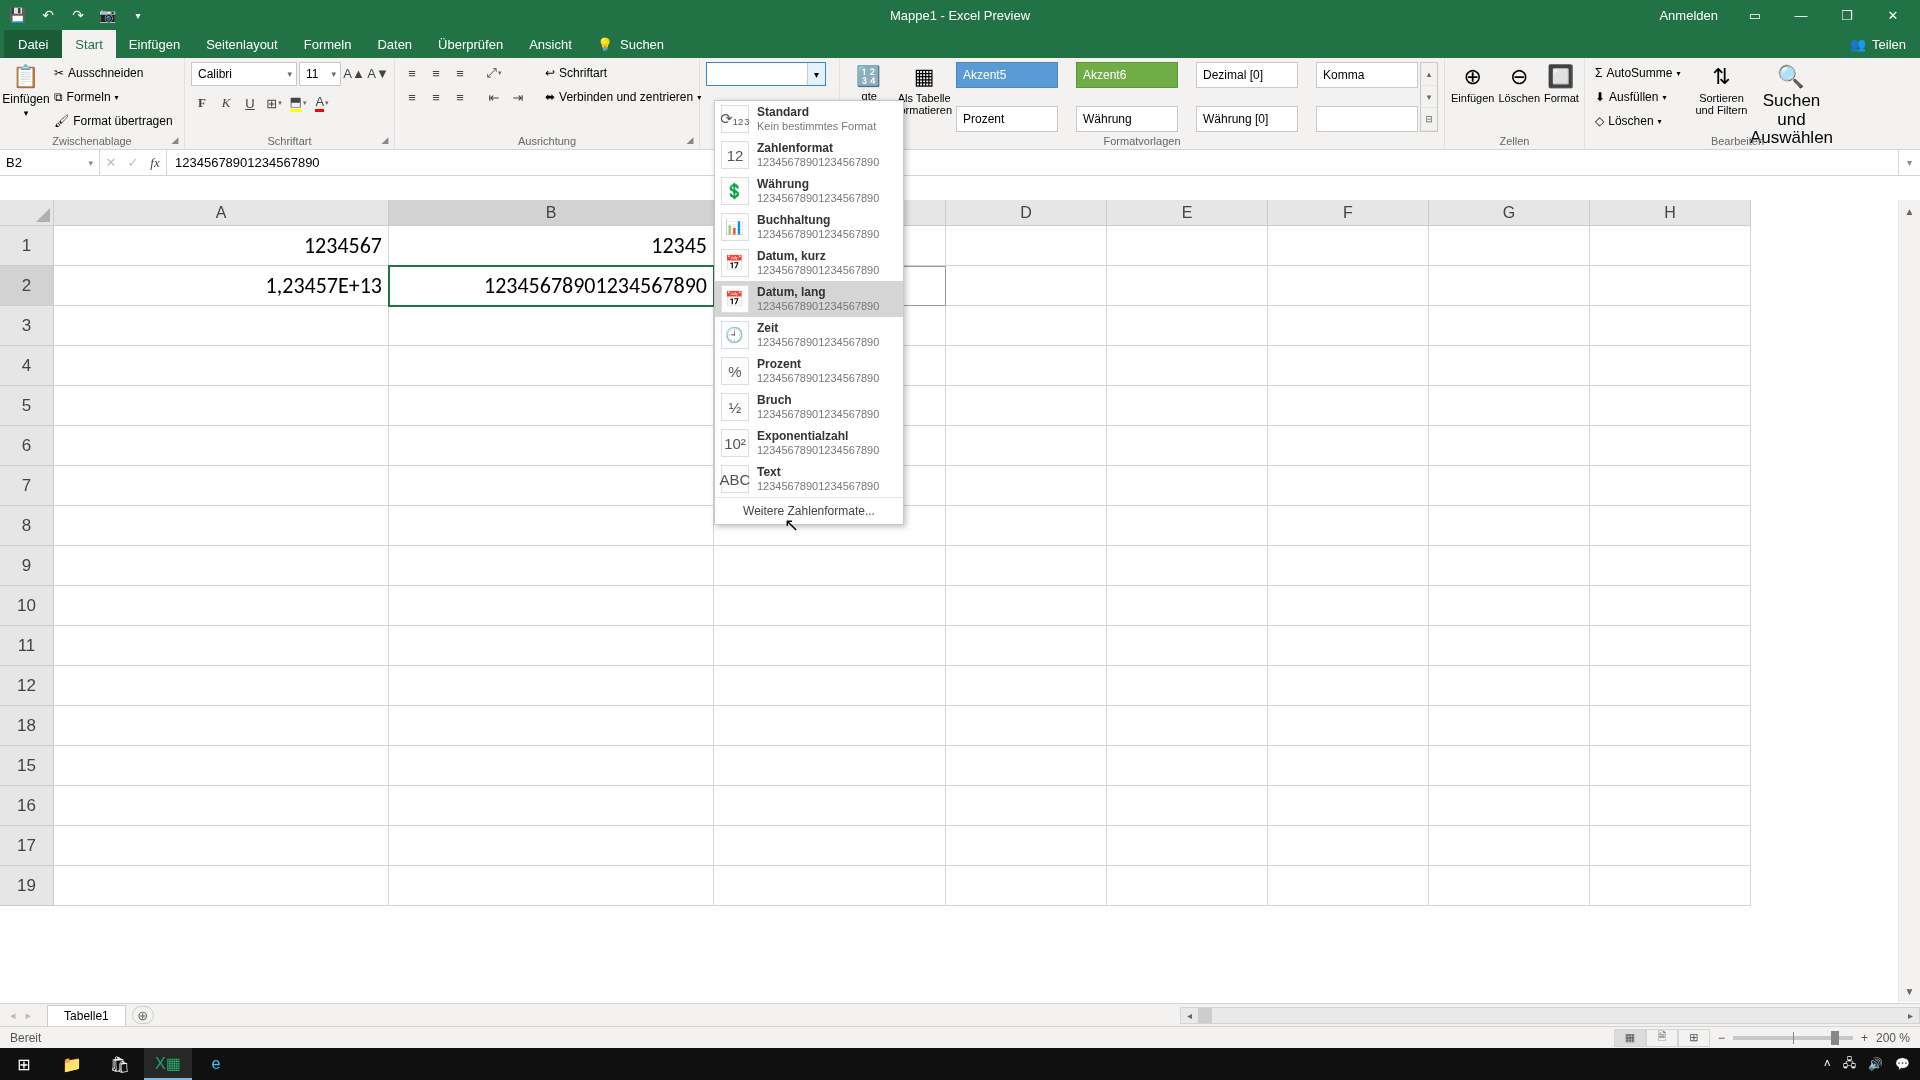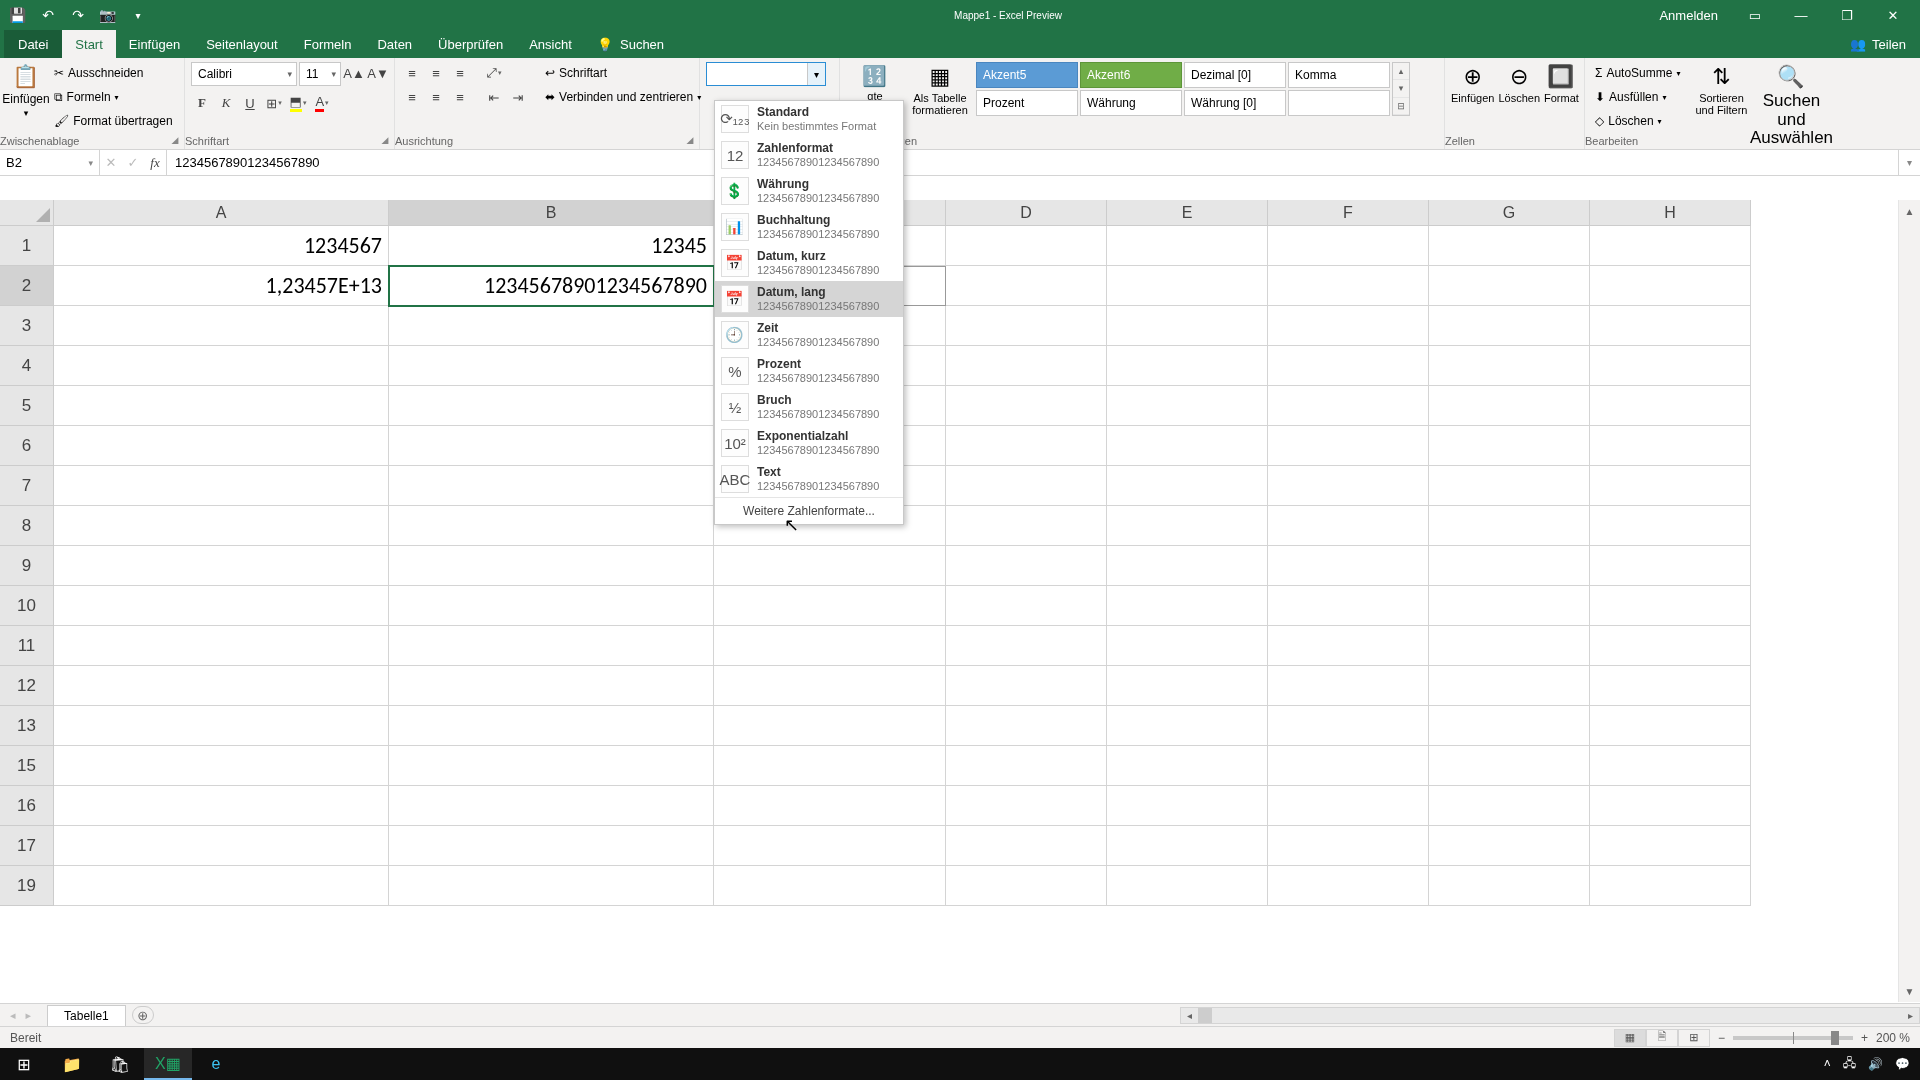--- a/index.html
+++ b/index.html
@@ -2,51 +2,51 @@
 <html><head>
 <meta charset="utf-8">
 <style>
 * { margin: 0; padding: 0; box-sizing: border-box; font-family: "Segoe UI", Tahoma, sans-serif; }
 body { background: #fff; overflow: hidden; width: 1920px; height: 1080px; position: relative; }
 
 
 .titlebar { height: 30px; background: #217346; display:flex; align-items:center; color:#fff; padding:0 4px; position:relative; }
 .qat { display:flex; gap:2px; align-items:center; }
 .qat-btn { width:28px; height:24px; display:flex; align-items:center; justify-content:center; color:#fff; font-size:14px; }
-.title-text { position:absolute; left:50%; transform:translateX(-50%); font-size:10px;margin-left:48px; }
+.title-text { position:absolute; left:50%; transform:translateX(-50%); font-size:13px; }
 .win-ctrls { margin-left:auto; display:flex; align-items:center; gap:0; }
 .win-btn { width:46px; height:30px; display:flex; align-items:center; justify-content:center; color:#fff; font-size:13px; }
 .signin { font-size:13px; padding:0 14px; }
 
 
 .tabs { height:28px; background:#217346; display:flex; align-items:flex-end; padding-left:4px; color:#fff; position:relative; }
 .file-tab { background:#1a5c38; padding:6px 14px; font-size:13px; height:28px; display:flex; align-items:center; }
 .tab { padding:6px 13px; font-size:13px; height:28px; display:flex; align-items:center; cursor:pointer; }
 .tab.active { background:#f3f2f1; color:#217346; }
 .tab.search { display:flex; align-items:center; gap:6px; }
 .share-tab { margin-left:auto; padding:6px 14px; font-size:13px; display:flex; align-items:center; gap:5px; }
 
 
 .ribbon { height:92px; background:#f3f2f1; border-bottom:1px solid #d4d4d4; display:flex; position:relative; }
 .ribbon-group { border-right:1px solid #e1e1e1; display:flex; flex-direction:column; padding:2px 6px 0 6px; position:relative; }
-.group-label { position:absolute; bottom:2px; left:0; right:0; text-align:left; font-size:11px; color:#666; }
+.group-label { position:absolute; bottom:2px; left:0; right:0; text-align:center; font-size:11px; color:#666; }
 .group-body { flex:1; display:flex; align-items:flex-start; gap:4px; padding-top:2px; }
 .dialog-launcher{ position:absolute; bottom:3px; right:3px; width:12px; height:12px; font-size:9px; color:#888; display:flex; align-items:center; justify-content:center;}
 .big-btn { width:40px; display:flex; flex-direction:column; align-items:center; font-size:12px; gap:2px; padding-top:2px; }
 .big-btn .ic { font-size:22px; }
 .stack { display:flex; flex-direction:column; gap:2px; }
 .small-btn { display:flex; align-items:center; gap:4px; font-size:12px; height:22px; padding:0 4px; white-space:nowrap; }
 .combo { height:24px; border:1px solid #c8c8c8; background:#fff; font-size:12px; padding:0 18px 0 6px; display:flex; align-items:center; position:relative; }
 .combo::after{ content:"▾"; position:absolute; right:4px; font-size:9px; color:#666; }
 .btnrow { display:flex; gap:2px; }
 .icbtn { width:22px; height:22px; display:flex; align-items:center; justify-content:center; font-size:13px; color:#444; border:1px solid transparent; }
 .icbtn.dd::after{ content:"▾"; font-size:7px; margin-left:1px; color:#666; }
 
 
-.style-gallery { display:grid; grid-template-columns: repeat(4, 102px); grid-template-rows: 26px 26px; gap:2px; }
+.style-gallery { display:grid; grid-template-columns: repeat(4, 102px); grid-template-rows: 26px 26px; gap:18px; }
 .style-cell { border:1px solid #c8c8c8; background:#fff; font-size:12px; display:flex; align-items:center; padding:0 6px; }
 .style-cell.ak5 { background:#5b9bd5; color:#fff; border-color:#4a86bf; }
 .style-cell.ak6 { background:#70ad47; color:#fff; border-color:#5d9539; }
 .gallery-more{ width:18px; display:flex; flex-direction:column; border:1px solid #c8c8c8; margin-left:2px;}
 .gallery-more div{flex:1; display:flex; align-items:center; justify-content:center; font-size:9px; color:#666; border-bottom:1px solid #e5e5e5;}
 
 
 .numfmt-combo { width:120px; height:24px; border:1px solid #2a8dd4; background:#fff; position:relative; }
 .numfmt-combo .dd { position:absolute; right:0; top:0; width:18px; height:100%; border-left:1px solid #c8c8c8; background:#e6f2fa; display:flex; align-items:center; justify-content:center; font-size:10px; }
 
@@ -491,21 +491,21 @@
         <div class="cell" style="width: 335px;"></div>
         <div class="cell" style="width: 325px;"></div>
         <div class="cell" style="width: 232px;"></div>
         <div class="cell" style="width: 161px;"></div>
         <div class="cell" style="width: 161px;"></div>
         <div class="cell" style="width: 161px;"></div>
         <div class="cell" style="width: 161px;"></div>
         <div class="cell" style="width: 161px;"></div>
       </div>
       <div class="row">
-        <div class="rowhdr">13</div>
+        <div class="rowhdr">18</div>
         <div class="cell" style="width: 335px;"></div>
         <div class="cell" style="width: 325px;"></div>
         <div class="cell" style="width: 232px;"></div>
         <div class="cell" style="width: 161px;"></div>
         <div class="cell" style="width: 161px;"></div>
         <div class="cell" style="width: 161px;"></div>
         <div class="cell" style="width: 161px;"></div>
         <div class="cell" style="width: 161px;"></div>
       </div>
       <div class="row">

